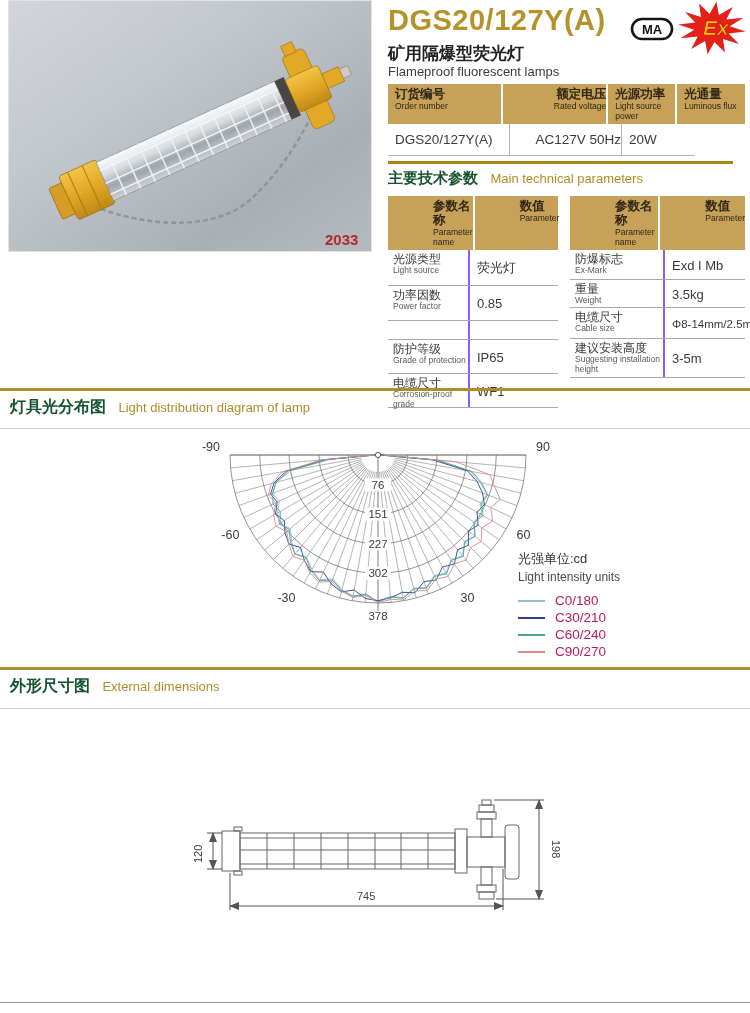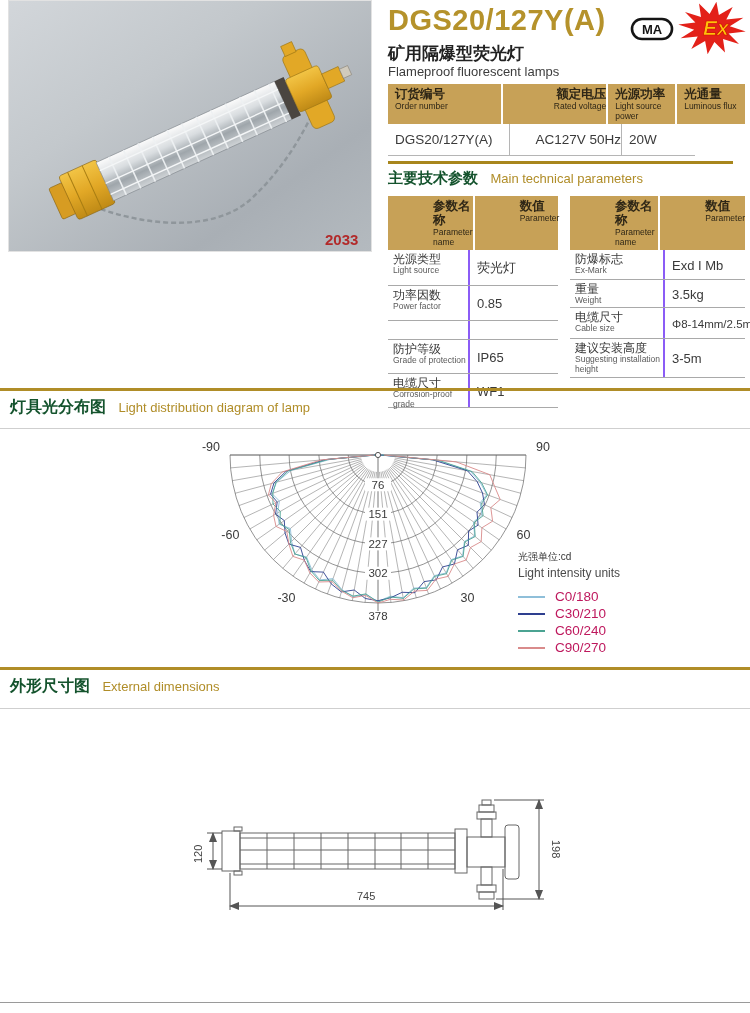--- a/index.html
+++ b/index.html
@@ -59,21 +59,21 @@
   .prow .pc1{box-sizing:border-box;border-right:2px solid #8b5cf6;padding:3px 0 2px 5px;}
   .prow .pc2{box-sizing:border-box;padding:3px 0 2px 7px;display:flex;align-items:center;}
   .rz{display:block;font-size:12px;color:#3a3a3a;line-height:13px;}
   .re{display:block;font-size:8.5px;color:#5a5a5a;line-height:9.5px;}
   .val{font-size:13px;color:#3a3a3a;white-space:nowrap;}
   .tleft .pc1,.tleft .phc1{width:82px;} .tleft .pc2,.tleft .phc2{width:88px;}
   .tright .pc1,.tright .phc1{width:95px;} .tright .pc2,.tright .phc2{width:80px;}
 
   
   .legend{left:518px;top:550px;}
-  .lg-zh{font-size:10px;color:#333;}
+  .lg-zh{font-size:13px;color:#333;}
   .lg-en{font-size:12px;color:#4a4a4a;margin-top:2px;}
   .lg-items{margin-top:8px;}
   .lg-item{display:flex;align-items:center;height:17px;}
   .lg-line{width:27px;height:2px;margin-right:10px;}
   .lg-label{font-size:13.5px;color:#be185d;}
 
   .dimtext{font-size:11px;fill:#444;}
 </style>
 </head>
 <body>

